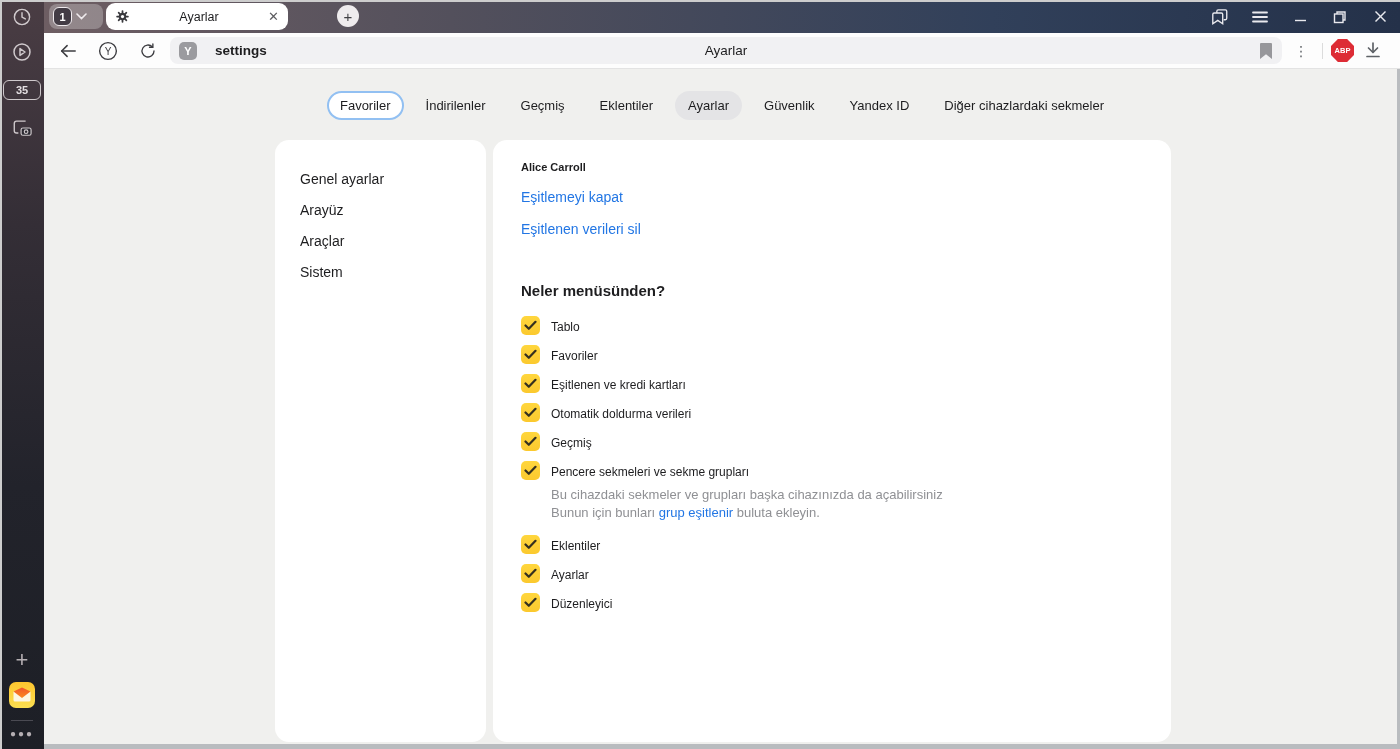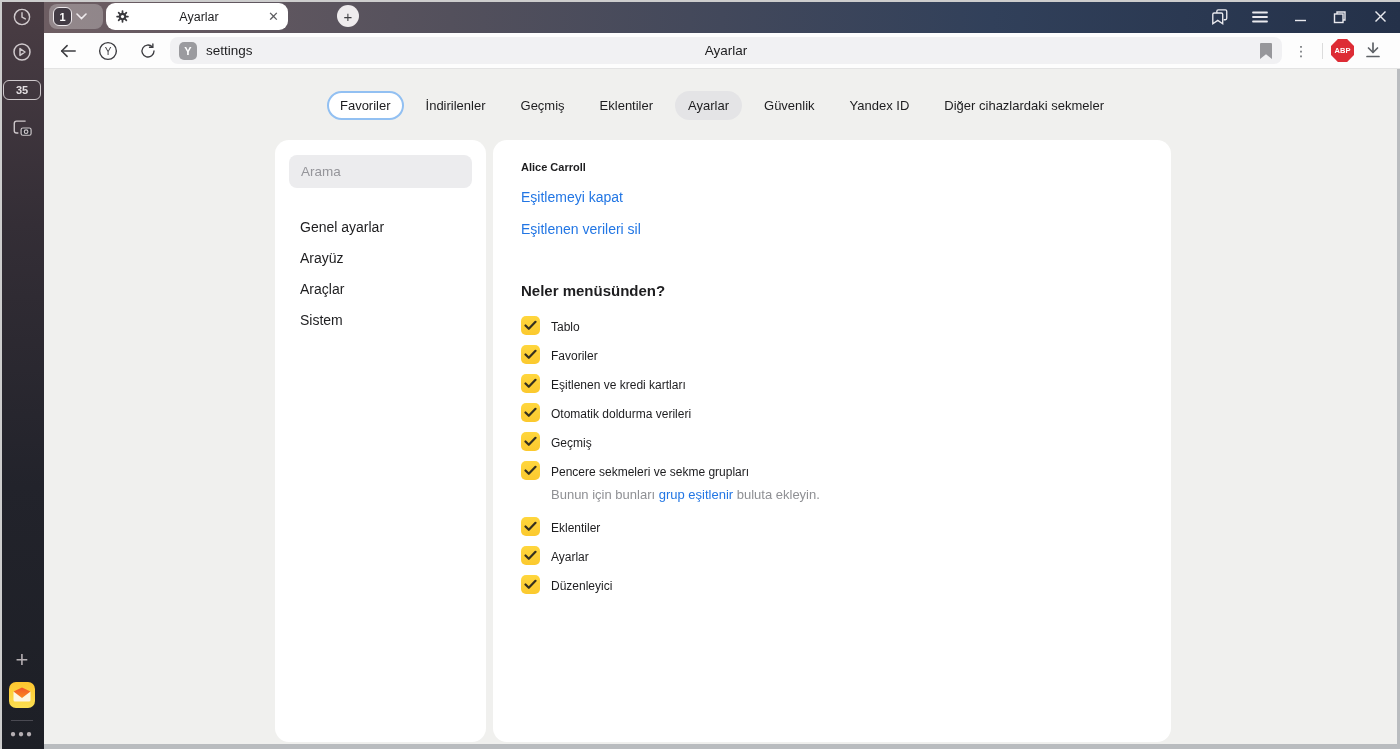--- a/index.html
+++ b/index.html
@@ -70,21 +70,21 @@
   .ab-btn:first-child{ margin-left:4px; }
   .omnibox{
     position:relative; flex:1; height:27px; margin:0 6px 0 2px;
     background:#f1f1f3; border-radius:8px;
     display:flex; align-items:center; padding:0 9px; cursor:text;
   }
   .favicon{
     width:18px; height:18px; border-radius:5px; background:#9b9b9f;
     color:#fff; font-size:11px; font-weight:bold; display:flex; align-items:center; justify-content:center; flex-shrink:0;
   }
-  .url-text{ margin-left:9px; font-size:13.5px; color:#1d1d1f; }
+  .url-text{ margin-left:18px; font-size:13.5px; color:#1d1d1f;font-weight:bold; }
   .omni-title{
     position:absolute; left:0; right:0; text-align:center; font-size:13.5px; color:#1d1d1f; pointer-events:none;
   }
   .bookmark-btn{ margin-left:auto; display:flex; align-items:center; cursor:pointer; }
   .ab-right{ display:flex; align-items:center; gap:2px; padding-right:10px; }
   .kebab{ width:26px; text-align:center; color:#5f6368; font-size:14px; cursor:pointer; }
   .ab-divider{ width:1px; height:16px; background:#dcdcdc; margin:0 6px; }
   .abp-badge{
     width:23px; height:23px; background:#dd2c35; color:#fff; font-size:7.5px; font-weight:bold;
     display:flex; align-items:center; justify-content:center; cursor:pointer;
@@ -315,21 +315,20 @@
         <button class="pill pill-active"><span>Ayarlar</span></button>
 
         <button class="pill"><span>Güvenlik</span></button>
 
         <button class="pill"><span>Yandex ID</span></button>
 
         <button class="pill"><span>Diğer cihazlardaki sekmeler</span></button>
       </div>
 
     <div class="card card-side">
-      <input class="search-box" type="text" placeholder="Arama" style="">
       <div class="side-menu">
 
           <div class="side-item">Genel ayarlar</div>
 
           <div class="side-item">Arayüz</div>
 
           <div class="side-item">Araçlar</div>
 
 
           <div class="side-item">Sistem</div>
@@ -409,20 +408,21 @@
 
             <div class="check-row">
               <span class="checkbox">
                 <svg width="13" height="11" viewBox="0 0 13 11" fill="none" stroke="#35301f" stroke-width="2.2" stroke-linecap="round" stroke-linejoin="round">
                   <polyline points="1.5,5.5 4.8,8.8 11.5,1.8"></polyline>
                 </svg>
               </span>
               <div class="check-right">
                 <span class="check-label">Pencere sekmeleri ve sekme grupları</span>
                 <div class="check-desc">
+                  <div>Bu cihazdaki sekmeler ve grupları başka cihazınızda da açabilirsiniz</div>
                   <div><span>Bunun için bunları </span><span class="desc-link">grup eşitlenir</span><span> buluta ekleyin.</span></div>
                 </div>
               </div>
             </div>
 
             <div class="check-row">
               <span class="checkbox">
                 <svg width="13" height="11" viewBox="0 0 13 11" fill="none" stroke="#35301f" stroke-width="2.2" stroke-linecap="round" stroke-linejoin="round">
                   <polyline points="1.5,5.5 4.8,8.8 11.5,1.8"></polyline>
                 </svg>

